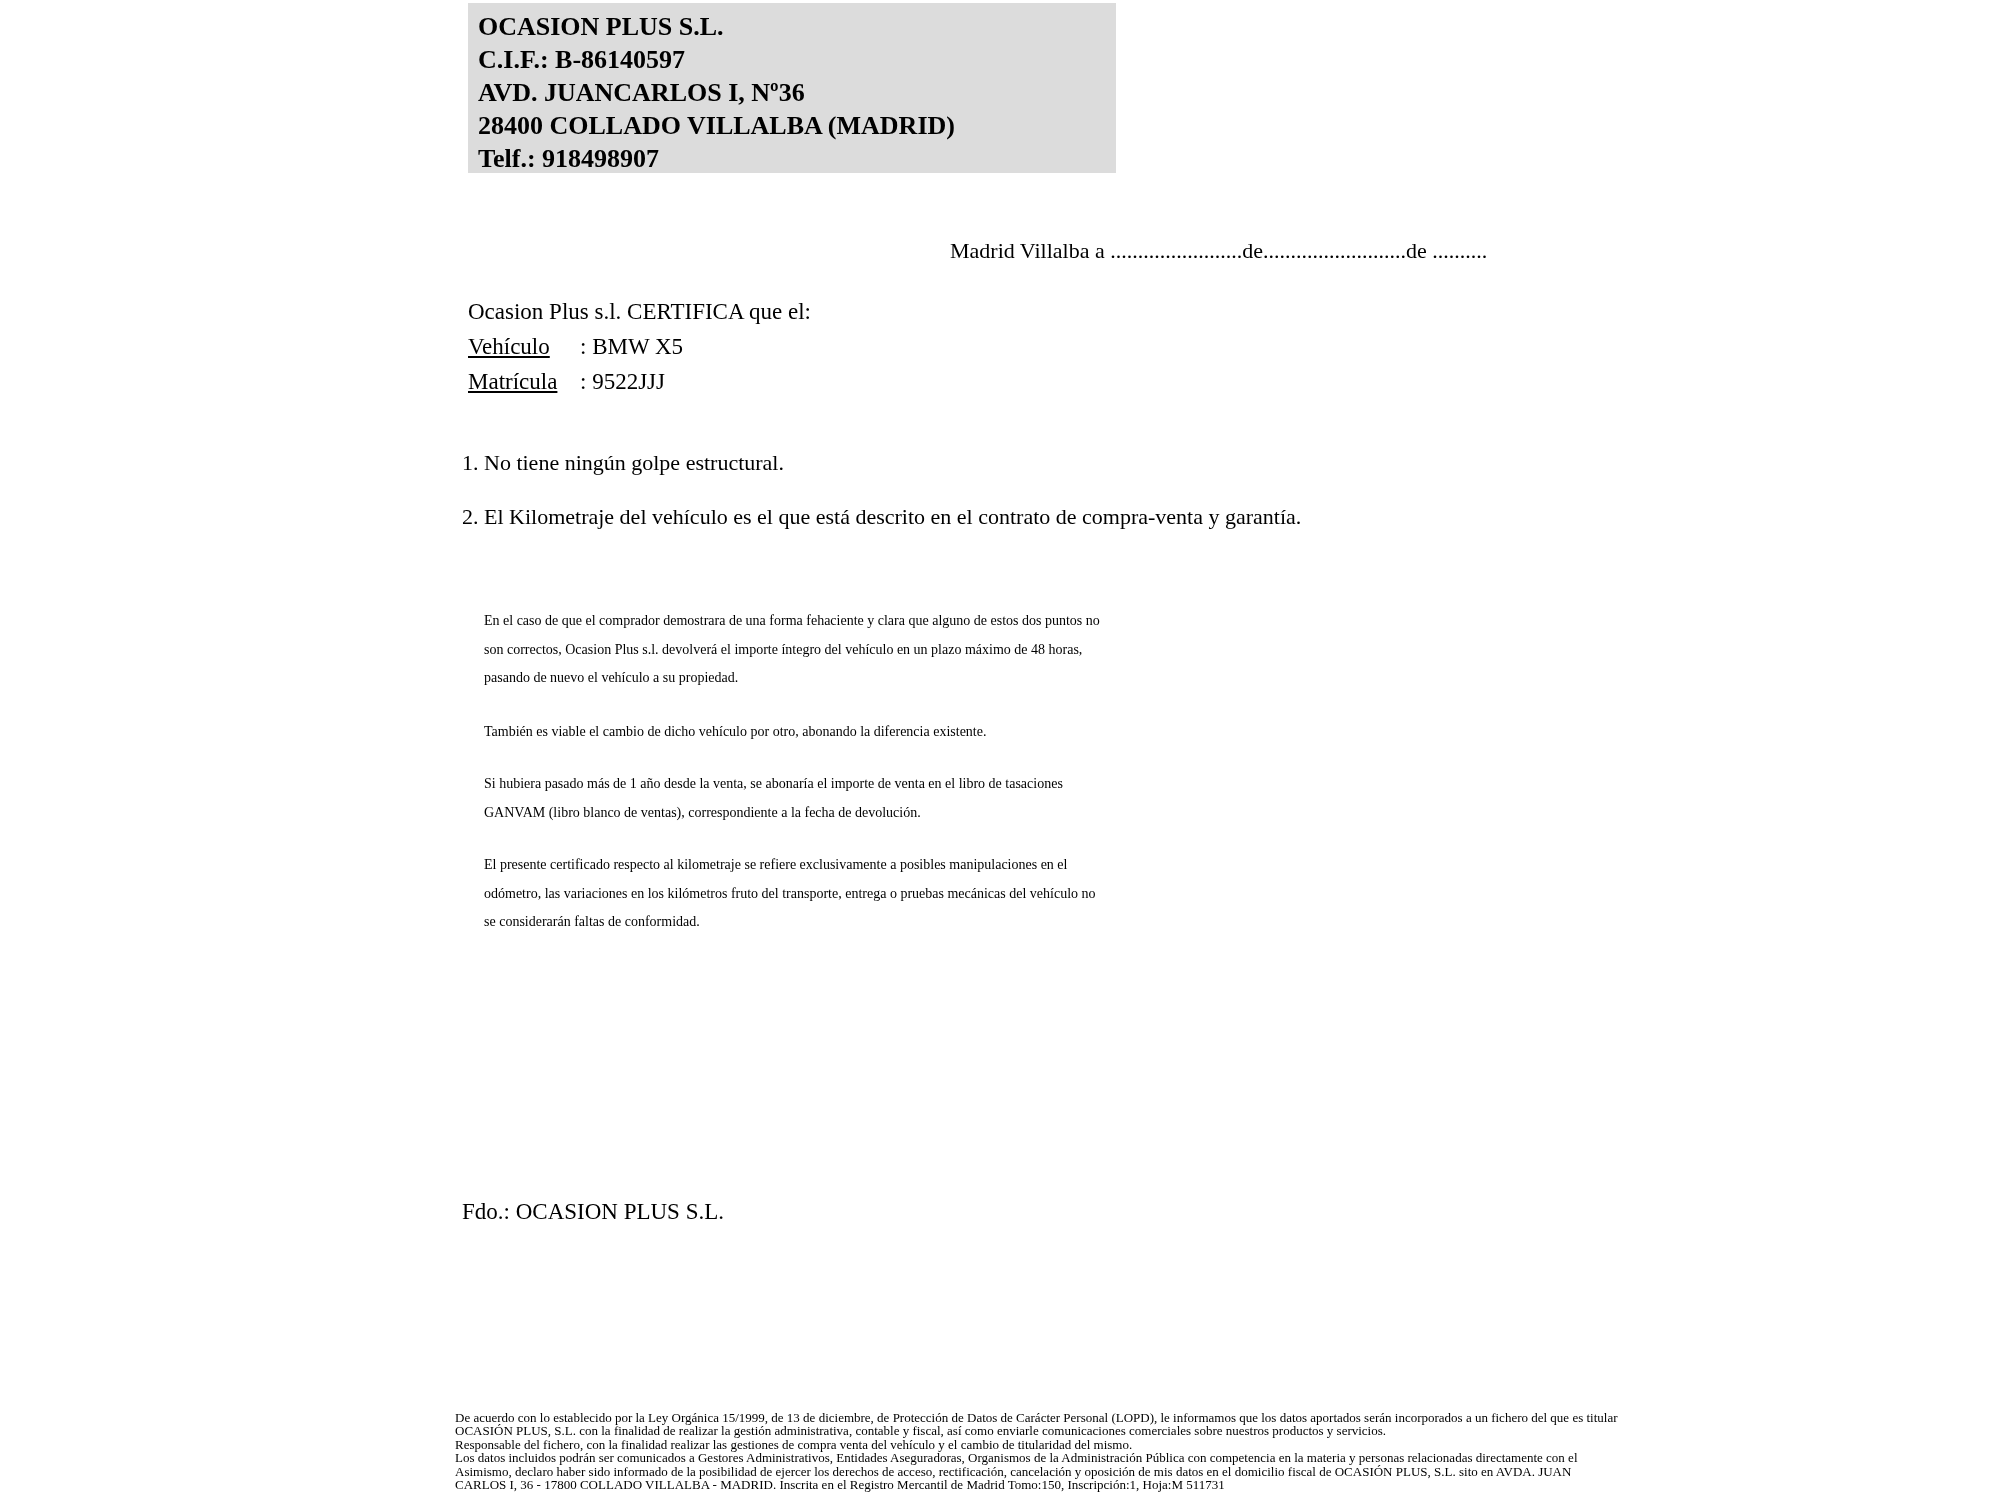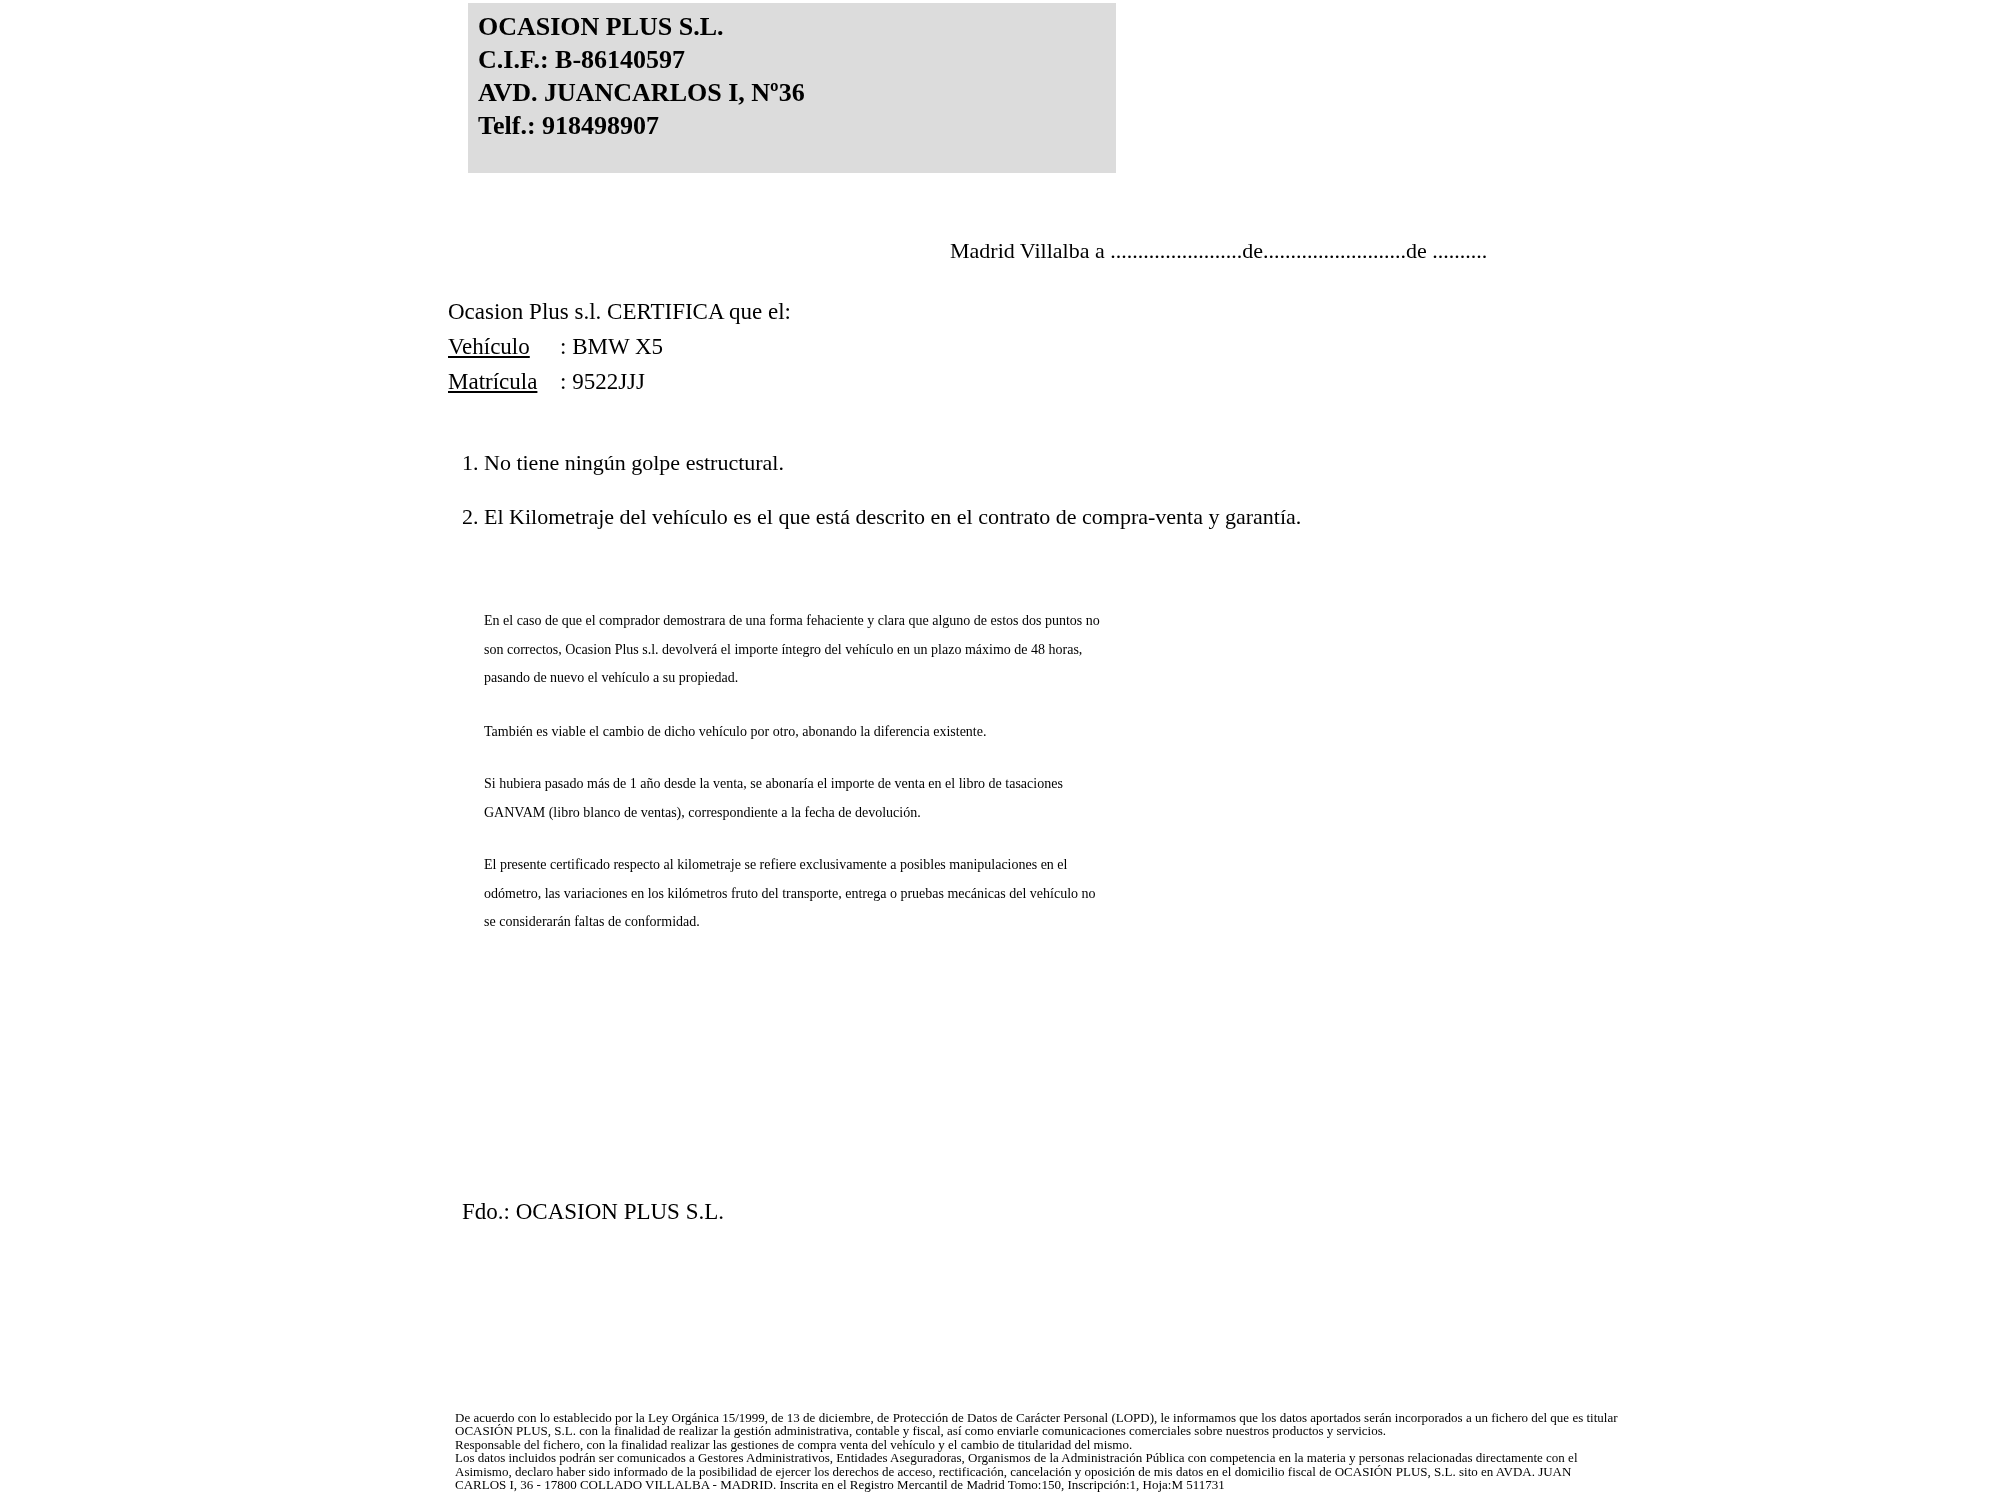--- a/index.html
+++ b/index.html
@@ -34,21 +34,21 @@
   }
   .date-line {
     position: absolute;
     left: 950px;
     top: 238px;
     font-size: 22px;
     white-space: nowrap;
   }
   .cert-block {
     position: absolute;
-    left: 448px;
+    left: 468px;
     top: 294px;
     font-size: 23px;
     line-height: 35px;
   }
   .cert-field .label-wrap {
     display: inline-block;
     width: 112px;
   }
   .cert-field .label {
     text-decoration: underline;
@@ -94,20 +94,21 @@
 </style>
 </head>
 <body>
 
 <div class="page">
 
   <div class="header-box" style="background: rgb(220, 220, 220);">
     <div class="hline">OCASION PLUS S.L.</div>
     <div class="hline">C.I.F.: B-86140597</div>
     <div class="hline">AVD. JUANCARLOS I, Nº36</div>
+    <div class="hline">28400 COLLADO VILLALBA (MADRID)</div>
     <div class="hline">Telf.: 918498907</div>
   </div>
 
   <div class="date-line">Madrid Villalba a ........................de..........................de ..........</div>
 
   <div class="cert-block">
     <div>Ocasion Plus s.l. CERTIFICA que el:</div>
     <div class="cert-field">
       <span class="label-wrap"><span class="label">Vehículo</span></span><span>: BMW X5</span>
     </div>

